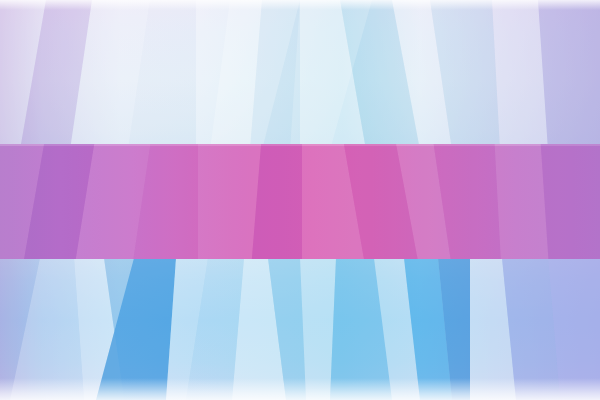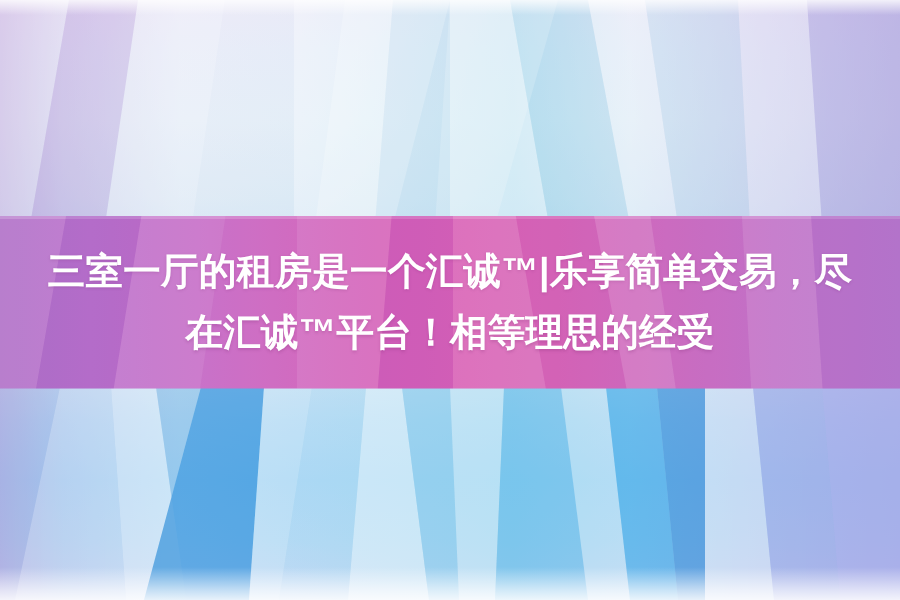--- a/index.html
+++ b/index.html
@@ -202,22 +202,18 @@
       <polygon points="262,0 302,0 302,115 250,115" fill="#a75cc4" opacity="0.14"></polygon>
       <polygon points="302,0 342,0 368,115 302,115" fill="#ffffff" opacity="0.12"></polygon>
       <polygon points="342,0 394,0 422,115 368,115" fill="#c75ab4" opacity="0.18"></polygon>
       <polygon points="394,0 432,0 454,115 422,115" fill="#ffffff" opacity="0.12"></polygon>
       <polygon points="432,0 494,0 502,115 454,115" fill="#c969bd" opacity="0.14"></polygon>
       <polygon points="494,0 540,0 550,115 502,115" fill="#ffffff" opacity="0.10"></polygon>
       <polygon points="540,0 600,0 600,115 550,115" fill="#9b63c6" opacity="0.18"></polygon>
     </svg>
   </div>
 
-  <div class="band-text">
-    <div class="headline-line">三室一厅的租房是一个汇诚™|乐享简单交易，尽</div>
-    <div class="headline-line">在汇诚™平台！相等理思的经受</div>
-  </div>
 
   <div class="top-haze"></div>
   <div class="bottom-haze"></div>
   <div class="watermark"></div>
 
 </div>
 
 </body></html>

